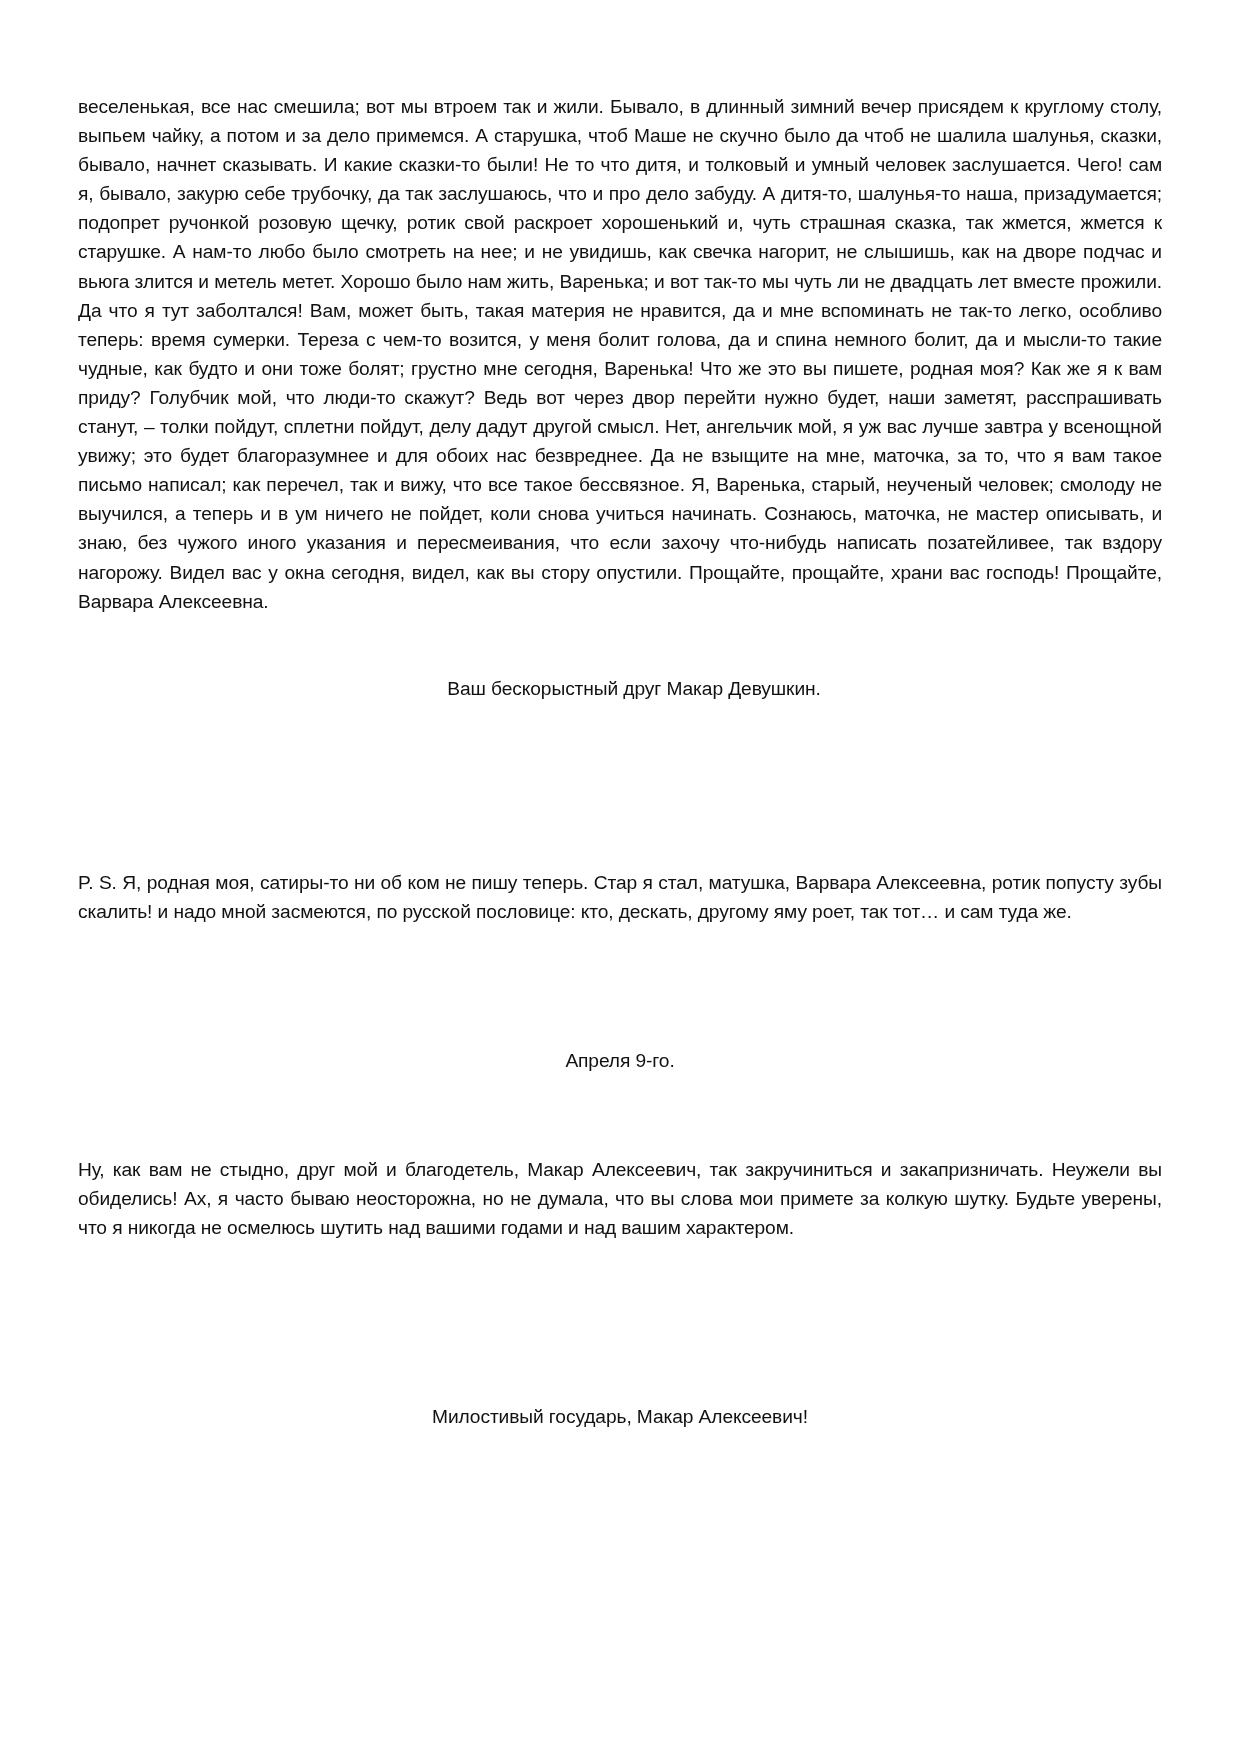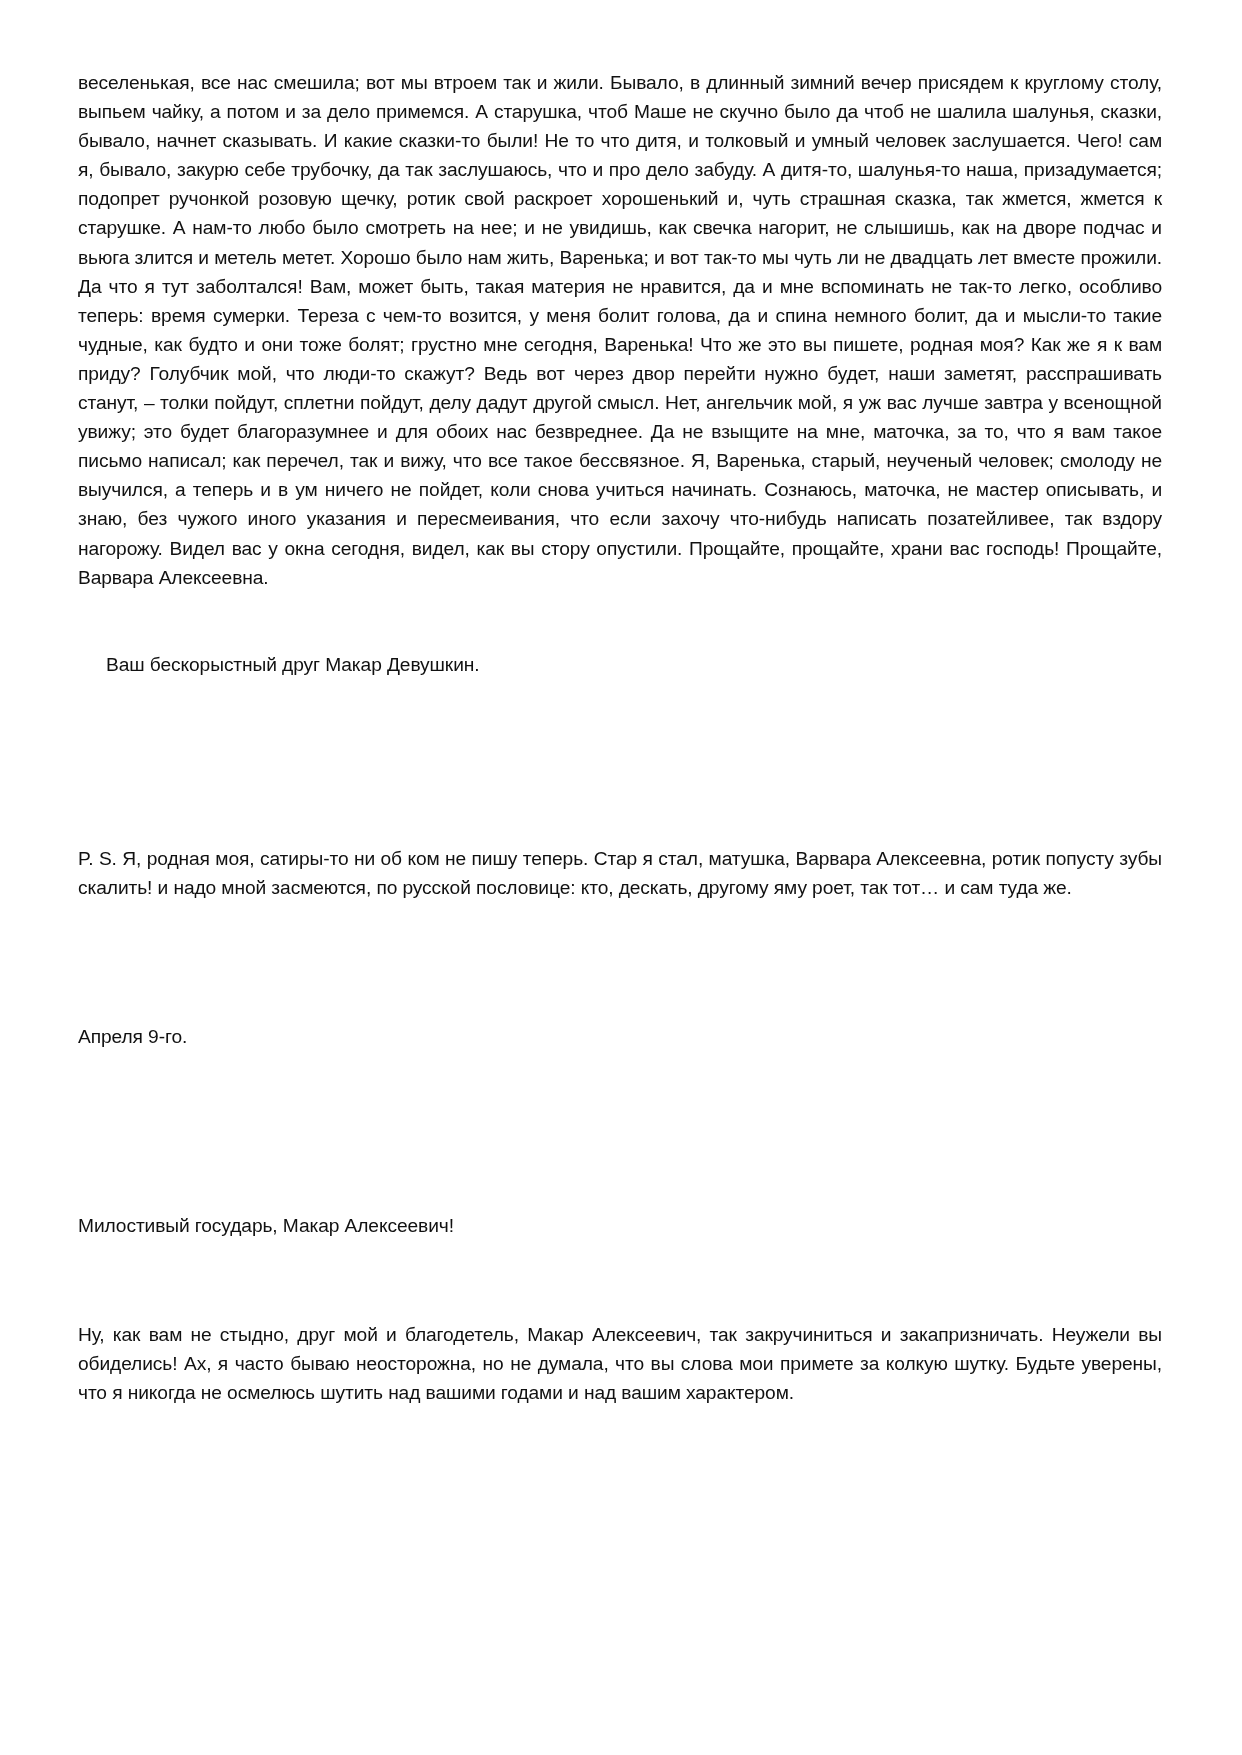--- a/index.html
+++ b/index.html
@@ -11,41 +11,41 @@
       width: 1242px;
       height: 1755px;
       position: relative;
       overflow: hidden;
       font-family: "Liberation Sans", sans-serif;
       color: #111111;
     }
     .page {
       position: absolute;
       left: 78px;
-      top: 68px;
+      top: 92px;
       width: 1084px;
     }
     .para {
       font-size: 19.2px;
       line-height: 29.1px;
       text-align: justify;
       margin: 0;
       letter-spacing: -0.1px;
     }
-    .para.left { text-align: left; }
+    .para.left { text-align: center; }
     .indent { padding-left: 28px; }
     .sig { margin-top: 58px; }
     .ps { margin-top: 165px; }
     .date { margin-top: 120px; }
     .salutation { margin-top: 160px; }
     .body2 { margin-top: 80px; }
   </style>
 </head>
 <body>
 
 <div class="page">
   <p class="para">веселенькая, все нас смешила; вот мы втроем так и жили. Бывало, в длинный зимний вечер присядем к круглому столу, выпьем чайку, а потом и за дело примемся. А старушка, чтоб Маше не скучно было да чтоб не шалила шалунья, сказки, бывало, начнет сказывать. И какие сказки-то были! Не то что дитя, и толковый и умный человек заслушается. Чего! сам я, бывало, закурю себе трубочку, да так заслушаюсь, что и про дело забуду. А дитя-то, шалунья-то наша, призадумается; подопрет ручонкой розовую щечку, ротик свой раскроет хорошенький и, чуть страшная сказка, так жмется, жмется к старушке. А нам-то любо было смотреть на нее; и не увидишь, как свечка нагорит, не слышишь, как на дворе подчас и вьюга злится и метель метет. Хорошо было нам жить, Варенька; и вот так-то мы чуть ли не двадцать лет вместе прожили. Да что я тут заболтался! Вам, может быть, такая материя не нравится, да и мне вспоминать не так-то легко, особливо теперь: время сумерки. Тереза с чем-то возится, у меня болит голова, да и спина немного болит, да и мысли-то такие чудные, как будто и они тоже болят; грустно мне сегодня, Варенька! Что же это вы пишете, родная моя? Как же я к вам приду? Голубчик мой, что люди-то скажут? Ведь вот через двор перейти нужно будет, наши заметят, расспрашивать станут, – толки пойдут, сплетни пойдут, делу дадут другой смысл. Нет, ангельчик мой, я уж вас лучше завтра у всенощной увижу; это будет благоразумнее и для обоих нас безвреднее. Да не взыщите на мне, маточка, за то, что я вам такое письмо написал; как перечел, так и вижу, что все такое бессвязное. Я, Варенька, старый, неученый человек; смолоду не выучился, а теперь и в ум ничего не пойдет, коли снова учиться начинать. Сознаюсь, маточка, не мастер описывать, и знаю, без чужого иного указания и пересмеивания, что если захочу что-нибудь написать позатейливее, так вздору нагорожу. Видел вас у окна сегодня, видел, как вы стору опустили. Прощайте, прощайте, храни вас господь! Прощайте, Варвара Алексеевна.</p>
   <p class="para left indent sig">Ваш бескорыстный друг Макар Девушкин.</p>
   <p class="para ps">P. S. Я, родная моя, сатиры-то ни об ком не пишу теперь. Стар я стал, матушка, Варвара Алексеевна, ротик попусту зубы скалить! и надо мной засмеются, по русской пословице: кто, дескать, другому яму роет, так тот… и сам туда же.</p>
   <p class="para left date">Апреля 9-го.</p>
+  <p class="para body2">Ну, как вам не стыдно, друг мой и благодетель, Макар Алексеевич, так закручиниться и закапризничать. Неужели вы обиделись! Ах, я часто бываю неосторожна, но не думала, что вы слова мои примете за колкую шутку. Будьте уверены, что я никогда не осмелюсь шутить над вашими годами и над вашим характером.</p>
   <p class="para left salutation">Милостивый государь, Макар Алексеевич!</p>
-  <p class="para body2">Ну, как вам не стыдно, друг мой и благодетель, Макар Алексеевич, так закручиниться и закапризничать. Неужели вы обиделись! Ах, я часто бываю неосторожна, но не думала, что вы слова мои примете за колкую шутку. Будьте уверены, что я никогда не осмелюсь шутить над вашими годами и над вашим характером.</p>
 </div>
 
 </body></html>

